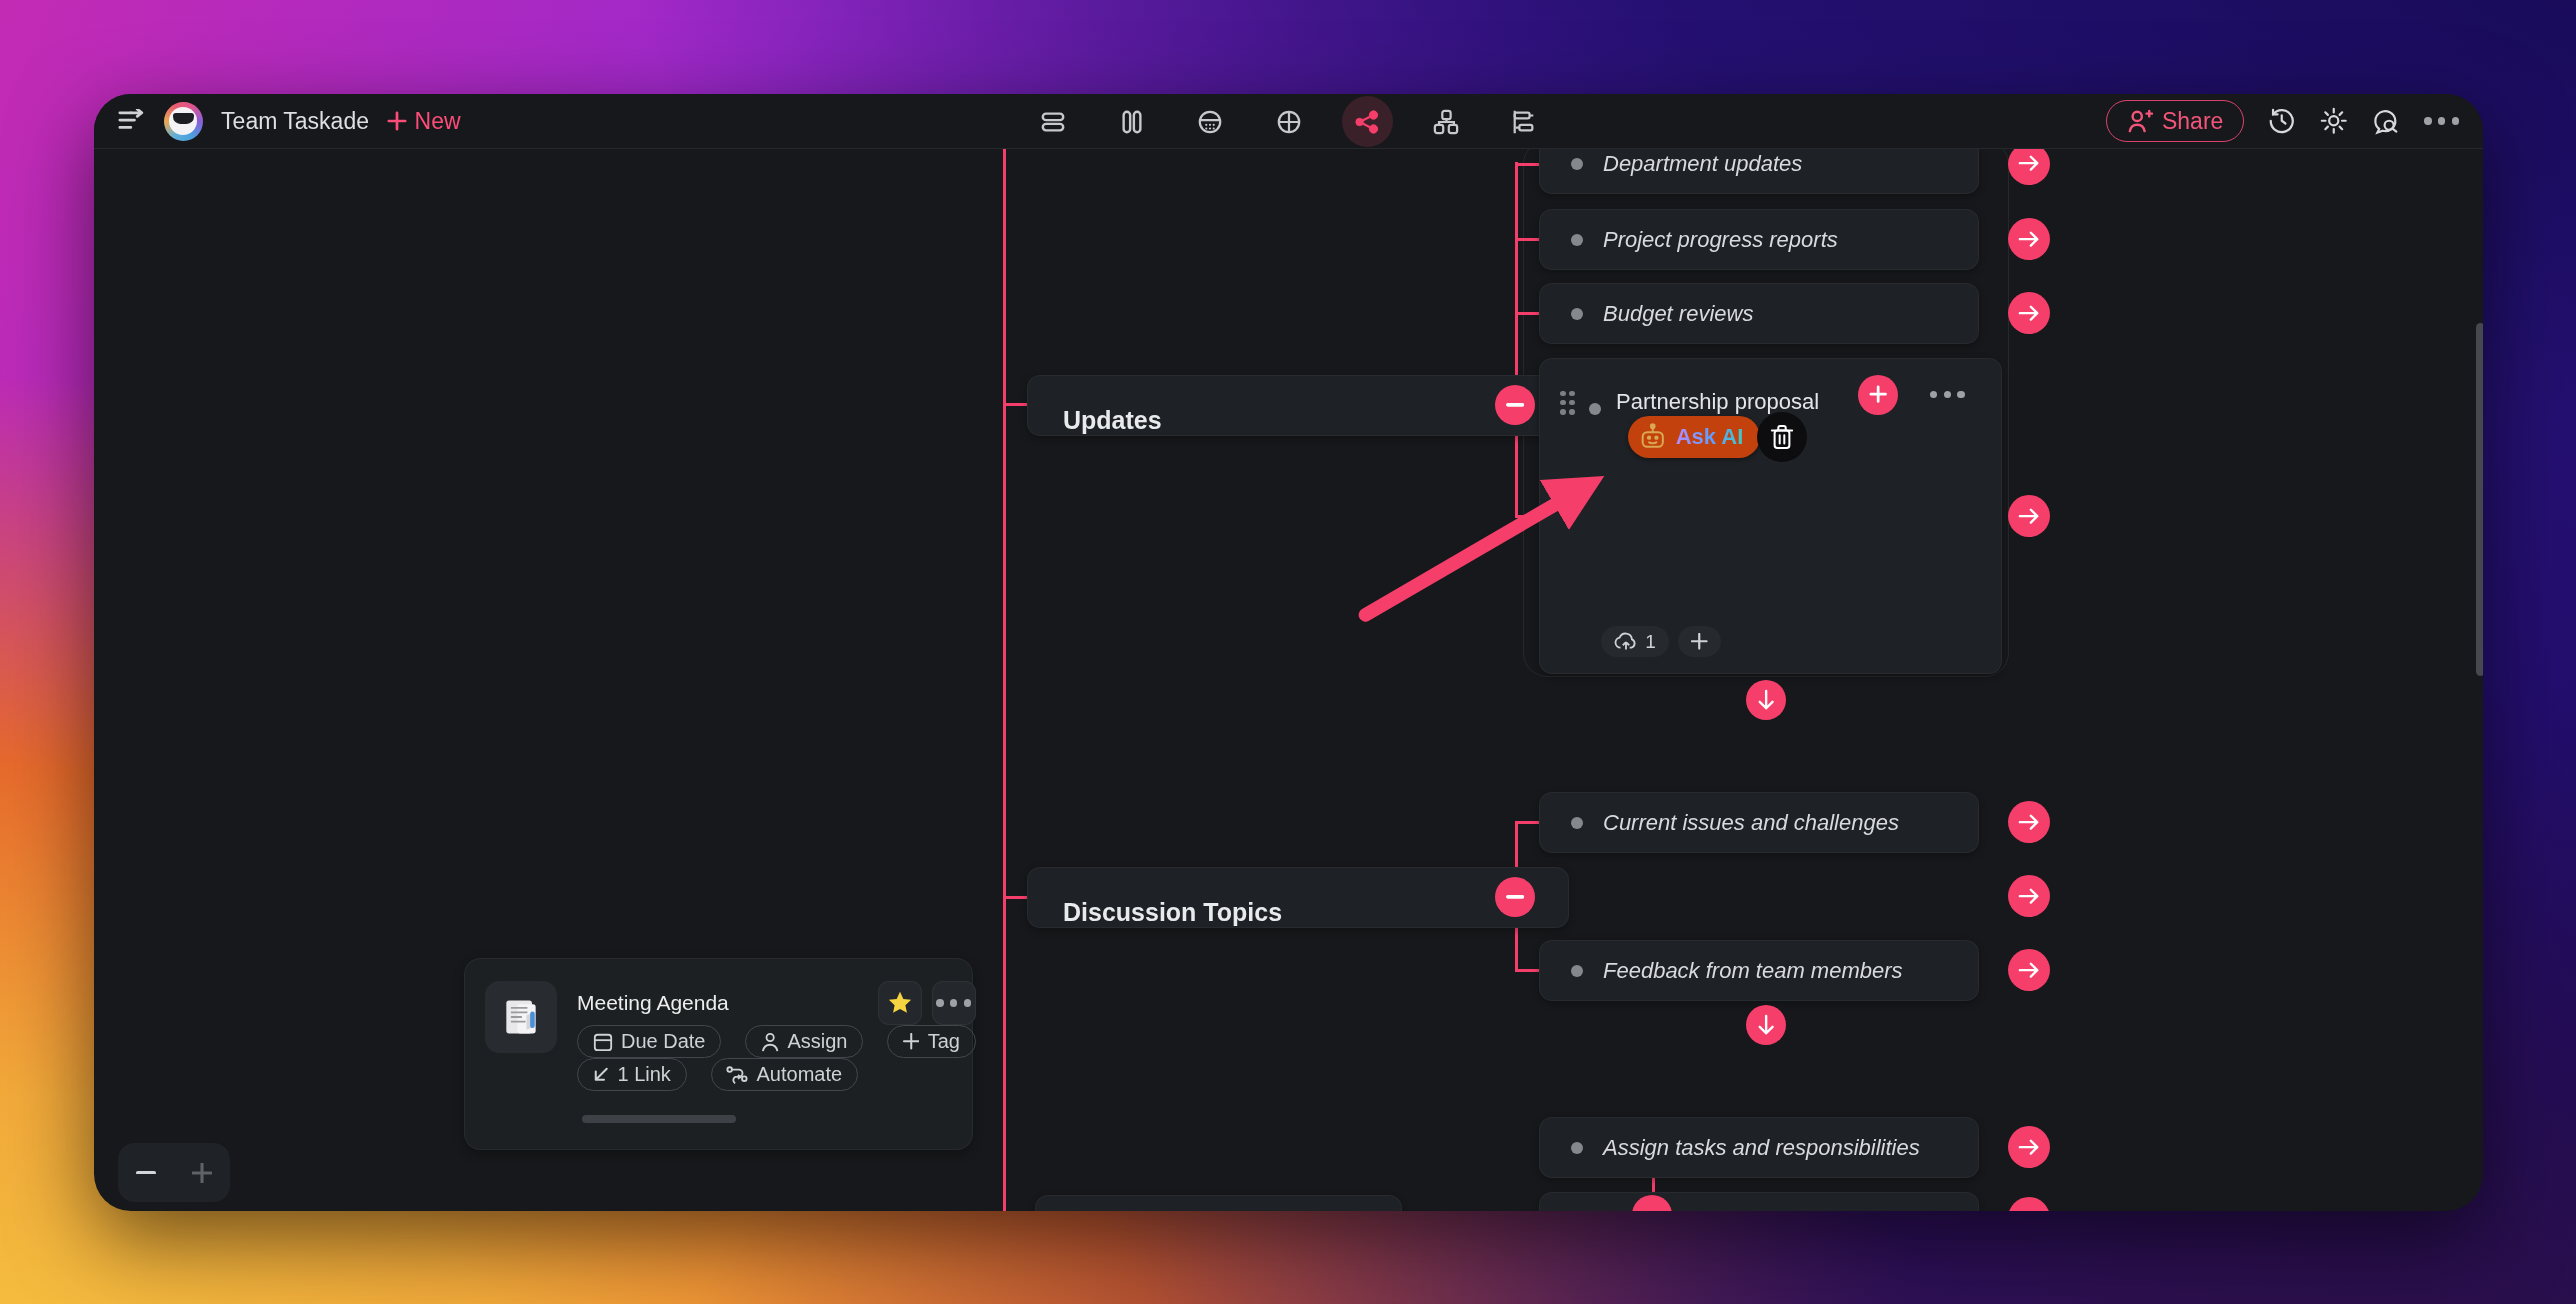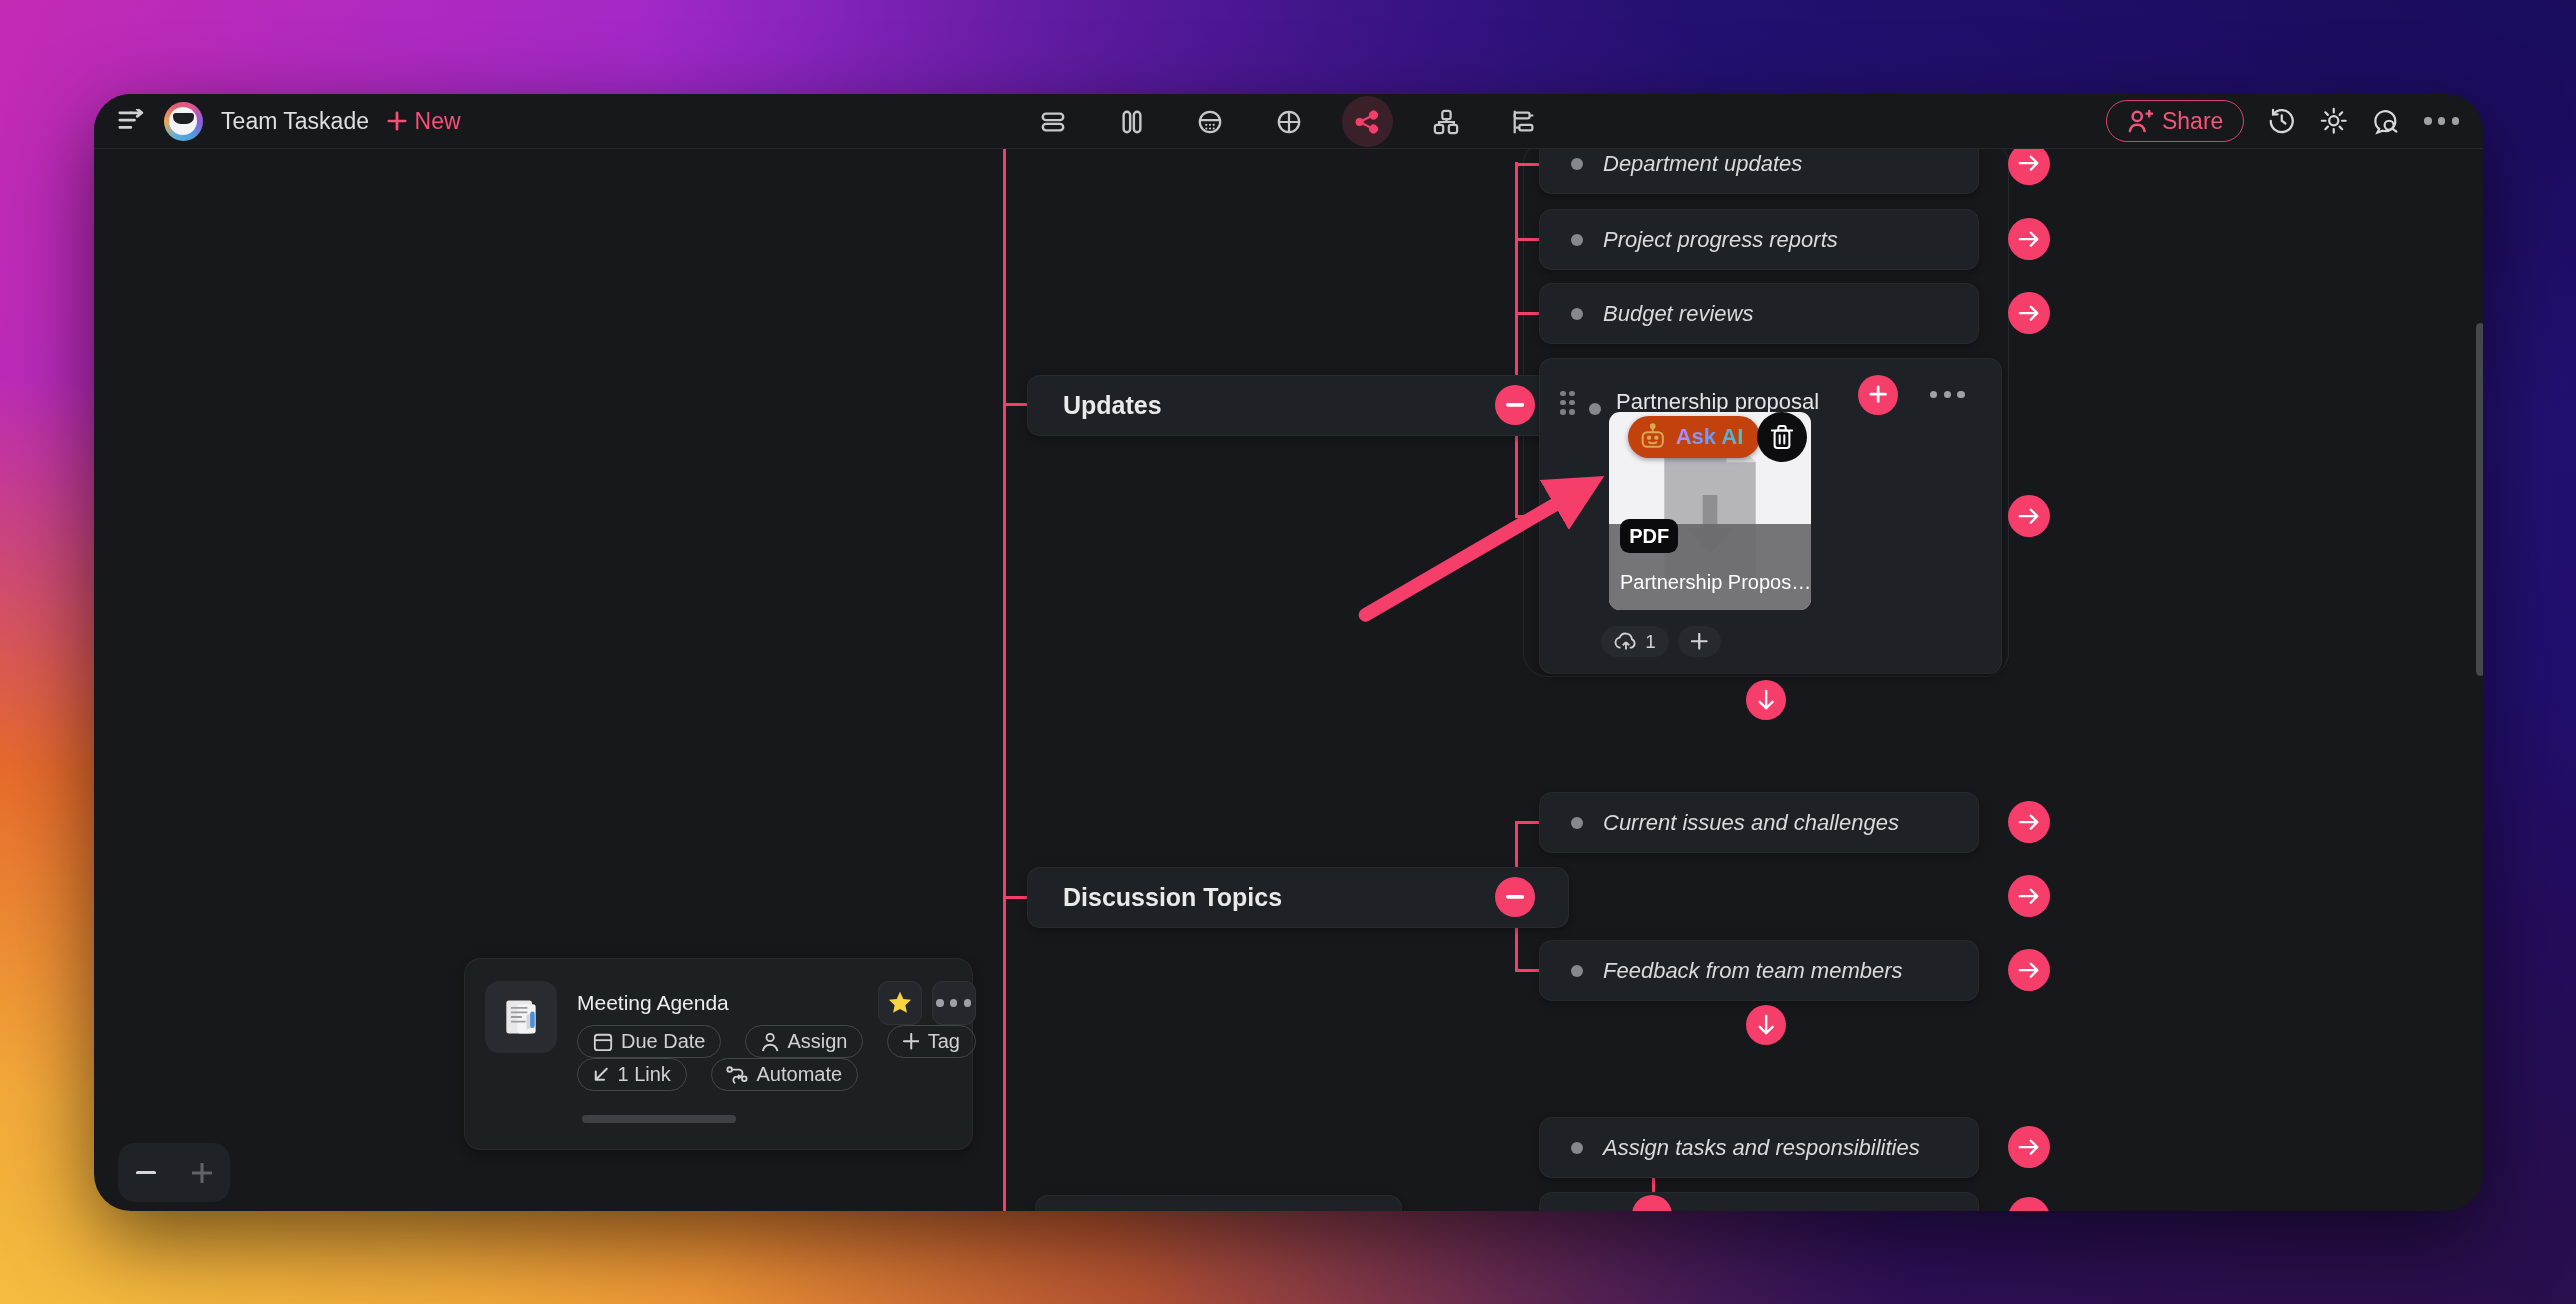--- a/index.html
+++ b/index.html
@@ -49,21 +49,21 @@
   .pink{ background:#f63e6b; }
   .vline,.hline{ position:absolute; }
   .vline{ width:2.8px; } .hline{ height:2.8px; }
   .pin{ position:absolute; border-radius:50%; background:#f63e6b; display:flex; align-items:center; justify-content:center; color:#fff; cursor:pointer; z-index:6; }
   .pin svg{ display:block; }
   .group-box{ position:absolute; border:0.9px solid rgba(255,255,255,.07); border-radius:24px; }
   .node{
     position:absolute; background:#1e2125; border:0.9px solid rgba(255,255,255,.045);
     border-radius:13px; box-shadow:0 2.8px 7.3px rgba(0,0,0,.28); z-index:4;
   }
-  .parent-node{ width:542px; height:61px; display:flex; align-items:center; padding:0 35px; }
+  .parent-node{ width:542px; height:61px; display:flex; align-items:flex-end; padding:0 35px; }
   .parent-node .label{ color:#e9eaec; font-size:25px; font-weight:700; }
   .child-node{ width:440px; height:61px; display:flex; align-items:center; gap:20px; padding:0 31px; }
   .bullet{ width:12px; height:12px; border-radius:50%; background:#85888d; flex:0 0 auto; }
   .child-node .label{ color:#d9dadd; font-size:22px; white-space:nowrap;font-style:italic; }
   
   .pp-node{ left:1445px; top:209px; width:463px; height:316px; padding:16.5px 20px; }
   .pp-title-row{ display:flex; align-items:flex-end; gap:14.7px; position:relative; height:39px; }
   .drag-handle{ display:grid; grid-template-columns:repeat(2,5.5px); grid-auto-rows:5.5px; gap:3.7px; cursor:grab; }
   .drag-handle i{ width:5.5px; height:5.5px; border-radius:50%; background:#7c7f84; }
   .pp-title{ color:#e4e5e8; font-size:22px; white-space:nowrap; }
@@ -303,30 +303,20 @@
               <path d="M10 2v16M2 10h16"></path>
             </svg>
         </span>
         <span class="dots pp-dots">
             <i></i>
             <i></i>
             <i></i>
           </span>
       </div>
 
-      <div class="thumb">
-        <svg class="doc-glyph" width="128" height="156" viewBox="0 0 70 85">
-          <path d="M10 2h34l16 16v65H10z" fill="#b6b6ba"></path>
-          <path d="M44 2v16h16z" fill="#d9d9db"></path>
-          <path d="M31 36h8v18h9L35 68 22 54h9z" fill="#8f8f93"></path>
-        </svg>
-        <div class="overlay"></div>
-        <span class="pdf-badge">PDF</span>
-        <span class="file-name">Partnership Propos…</span>
-      </div>
 
       <button class="askai">
         <svg width="27.5" height="27.5" viewBox="0 0 30 30" fill="none" stroke="#d9a851" stroke-width="2.2" stroke-linecap="round">
           <rect x="4" y="10" width="22" height="16" rx="5"></rect>
             <path d="M15 10V5"></path>
             <circle cx="15" cy="3.5" r="2" fill="#d9a851"></circle>
             <circle cx="11" cy="16" r="1.3" fill="#d9a851"></circle>
             <circle cx="19" cy="16" r="1.3" fill="#d9a851"></circle>
             <path d="M11 21c1.2 1.4 6.8 1.4 8 0"></path>
         </svg>

